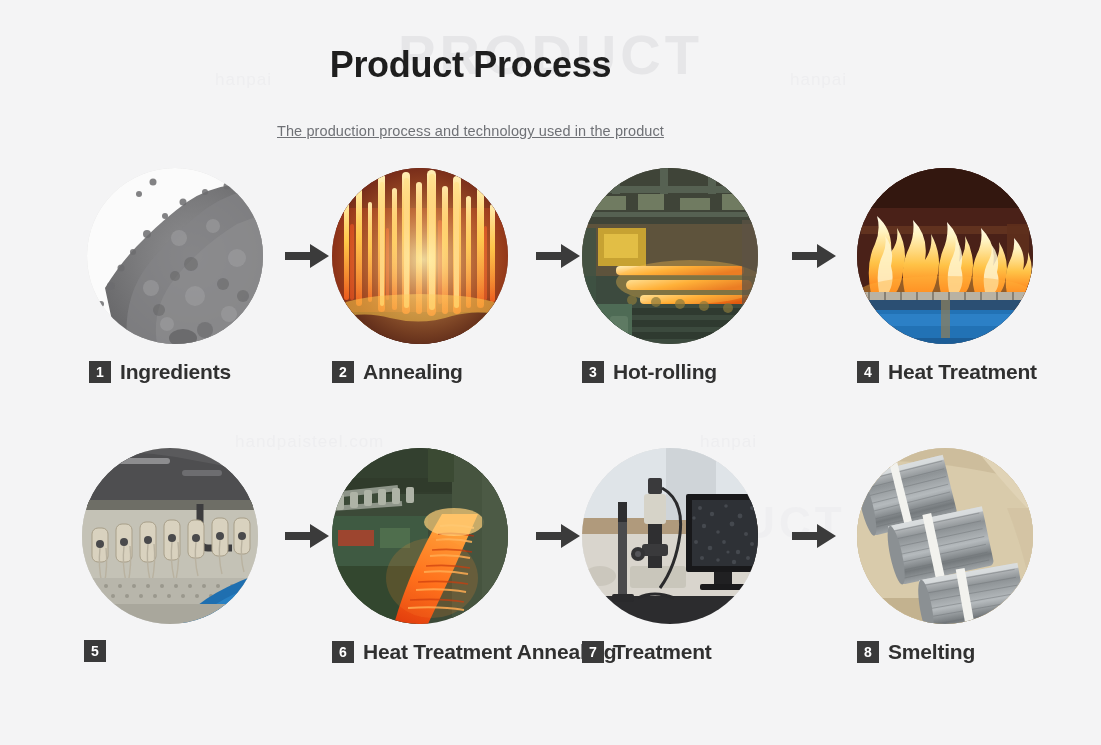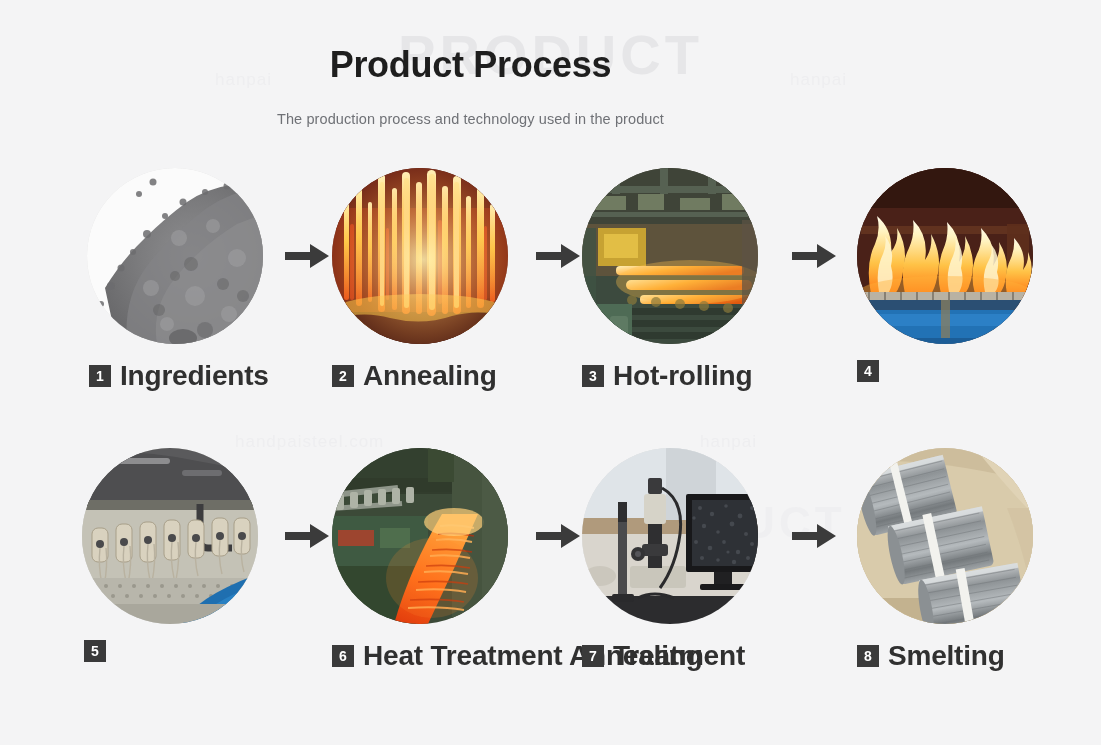--- a/index.html
+++ b/index.html
@@ -54,25 +54,26 @@
   }
   .page-title {
     margin: 0;
     padding-top: 44px;
     font-size: 36px;
     font-weight: bold;
     color: #1e1e1e;
     letter-spacing: -0.3px;
   }
   .page-subtitle {
-    margin: 4px;
+    margin: 16px;
     padding-top: 21px;
     font-size: 14.5px;
     color: #6f7176;
     letter-spacing: 0.1px;
+    text-decoration: underline;
   }
 
   
   .flow {
     position: absolute;
     top: 168px;
     left: 0;
     width: 1101px;
     z-index: 2;
   }
@@ -119,21 +120,21 @@
     width: 22px;
     height: 22px;
     background: #3a3a3a;
     color: #ffffff;
     font-size: 14px;
     font-weight: bold;
     line-height: 22px;
     text-align: center;
   }
   .caption-label {
-    font-size: 28px;
+    font-size: 21px;
     font-weight: bold;
     color: #303030;
     letter-spacing: -0.2px;
     text-align: right;
   }
 
   
   .arrow {
     position: absolute;
     width: 48px;
@@ -406,20 +407,21 @@
 
           <rect x="0" y="132" width="176" height="10" fill="#2b4f73"></rect>
           <rect x="0" y="142" width="176" height="34" fill="#2272b5"></rect>
           <rect x="0" y="146" width="176" height="12" fill="#2e83c9" opacity="0.85"></rect>
           <rect x="84" y="132" width="9" height="44" fill="#8a7d5e" opacity="0.75"></rect>
           <rect x="0" y="170" width="176" height="6" fill="#1c5d97"></rect>
         </svg>
       </div>
       <div class="caption">
         <span class="badge">4</span>
+        <span class="caption-label">Heat Treatment</span>
       </div>
     </div>
   </div>
 
   <div class="flow-row">
 
     <div class="step step-5">
       <div class="photo">
         <svg viewBox="0 0 176 176">
           <rect width="176" height="176" fill="#cfcfcb"></rect>

